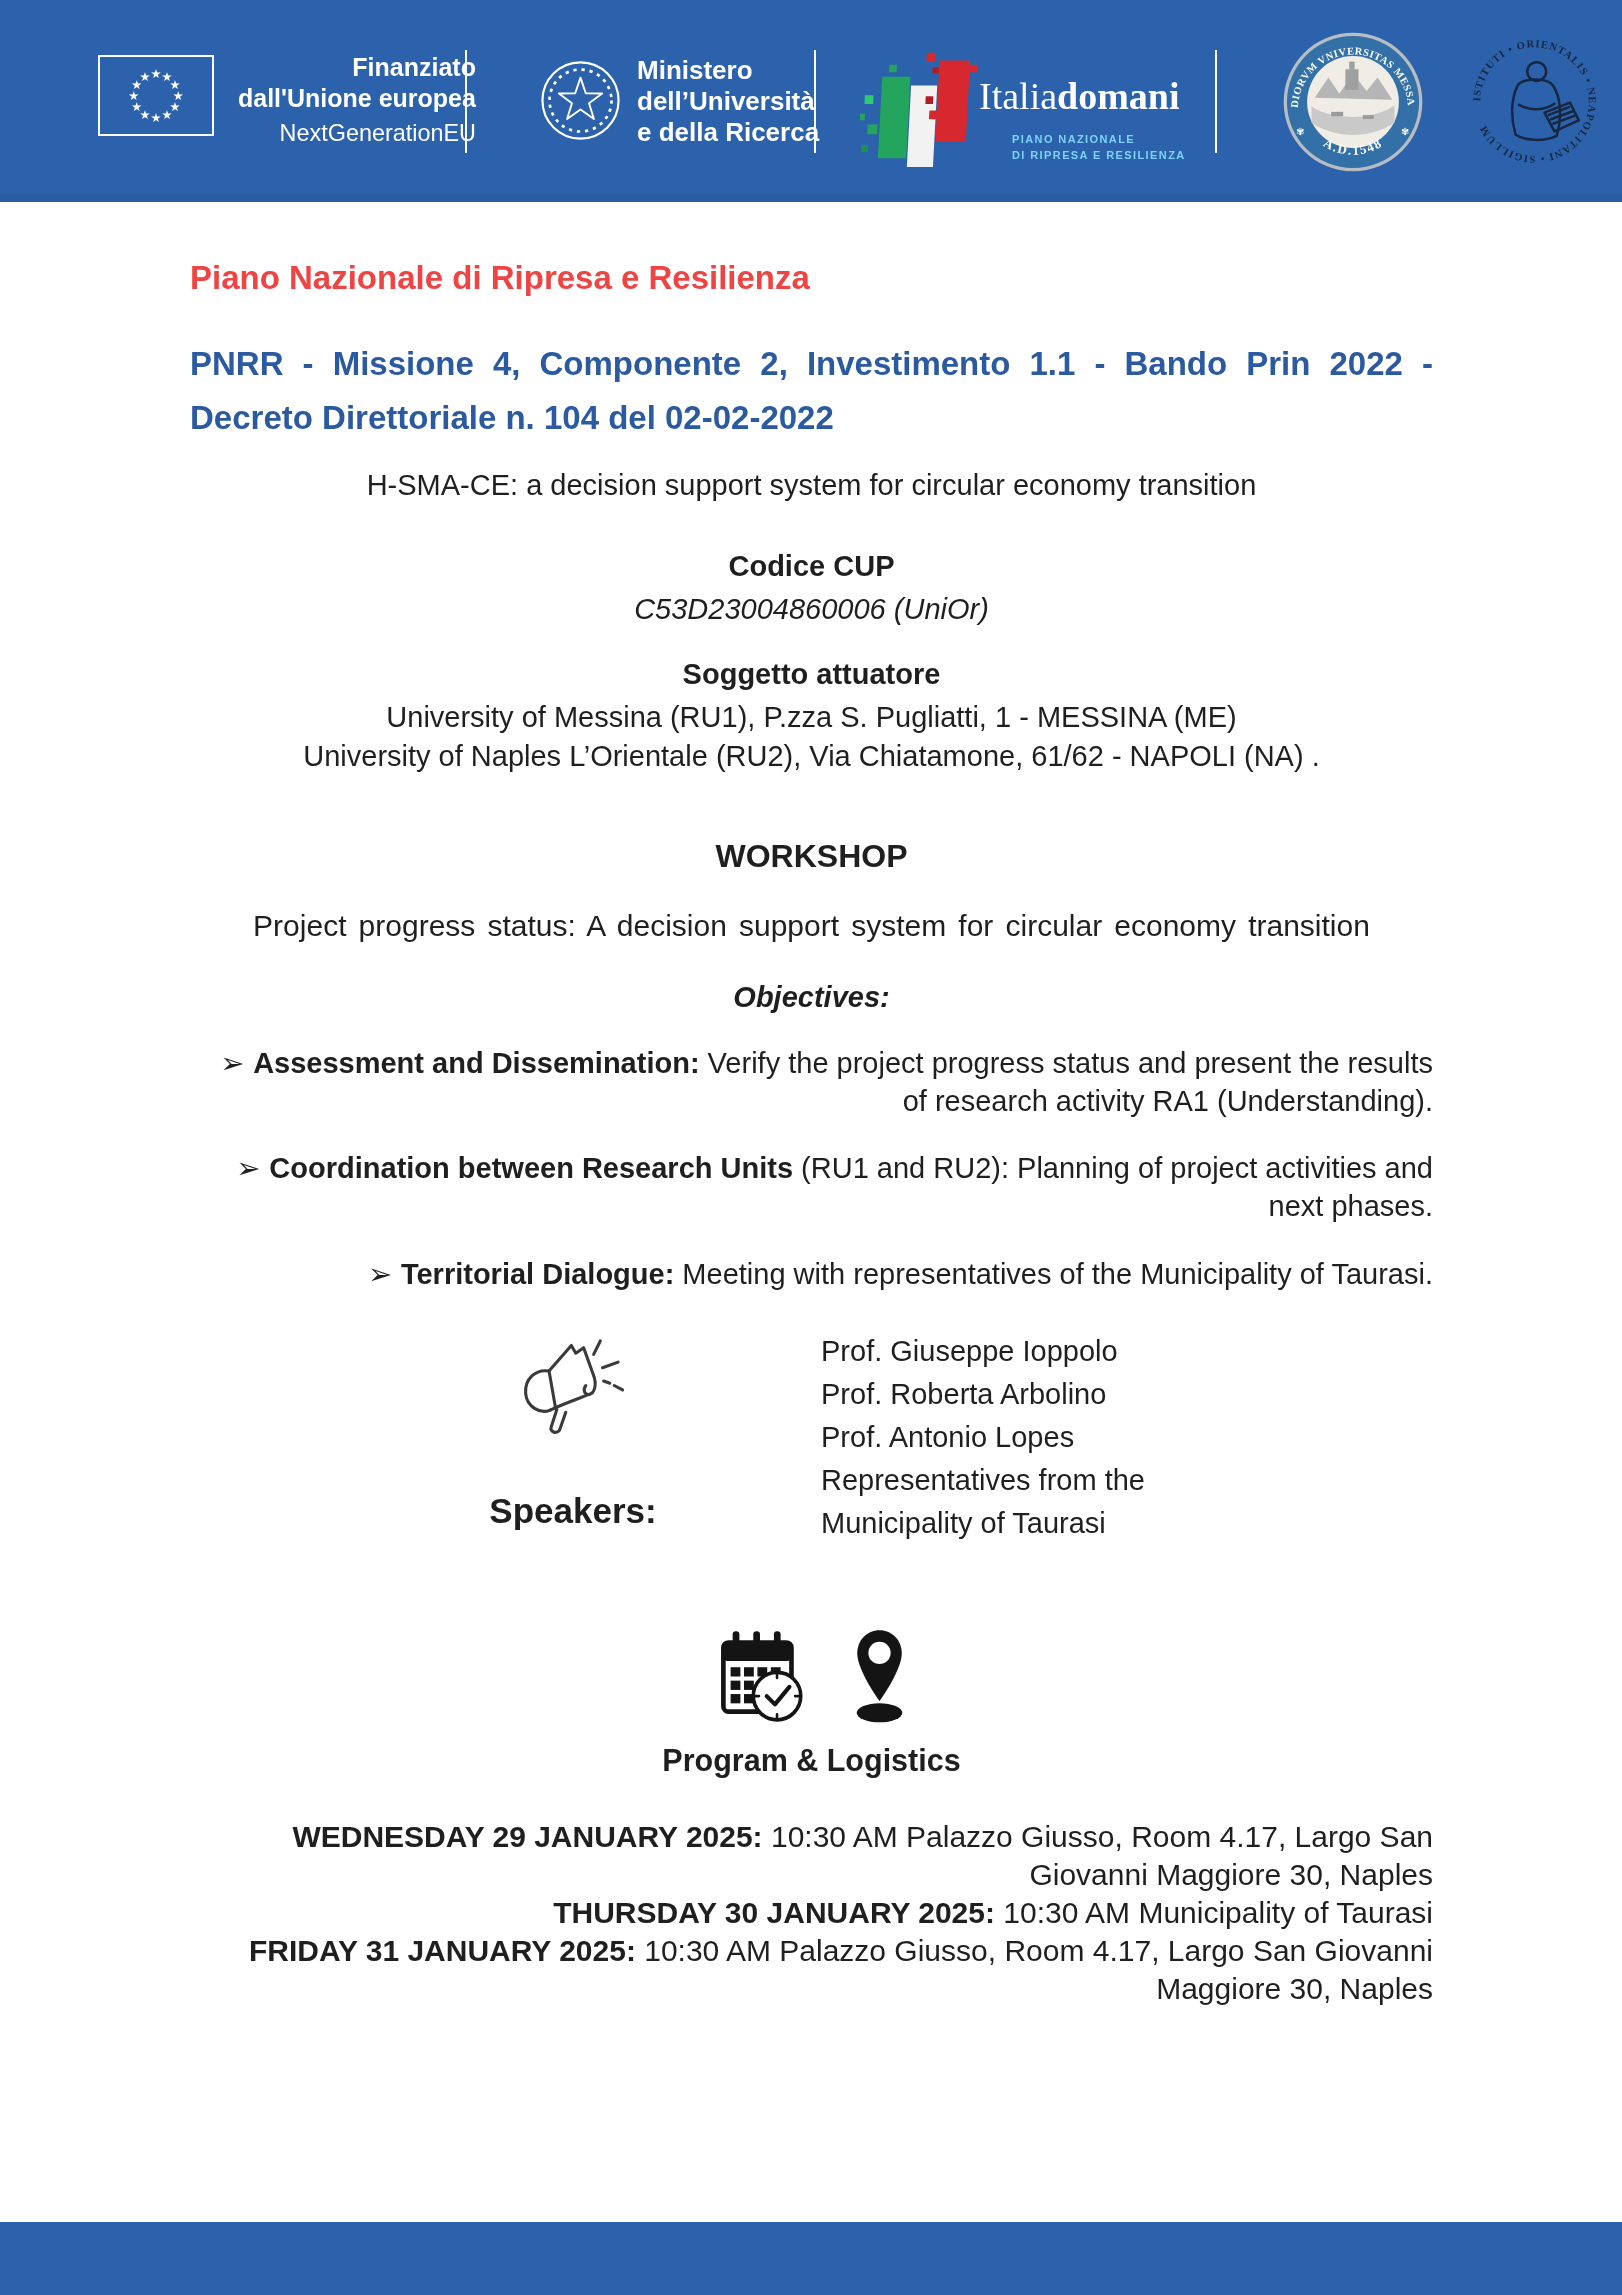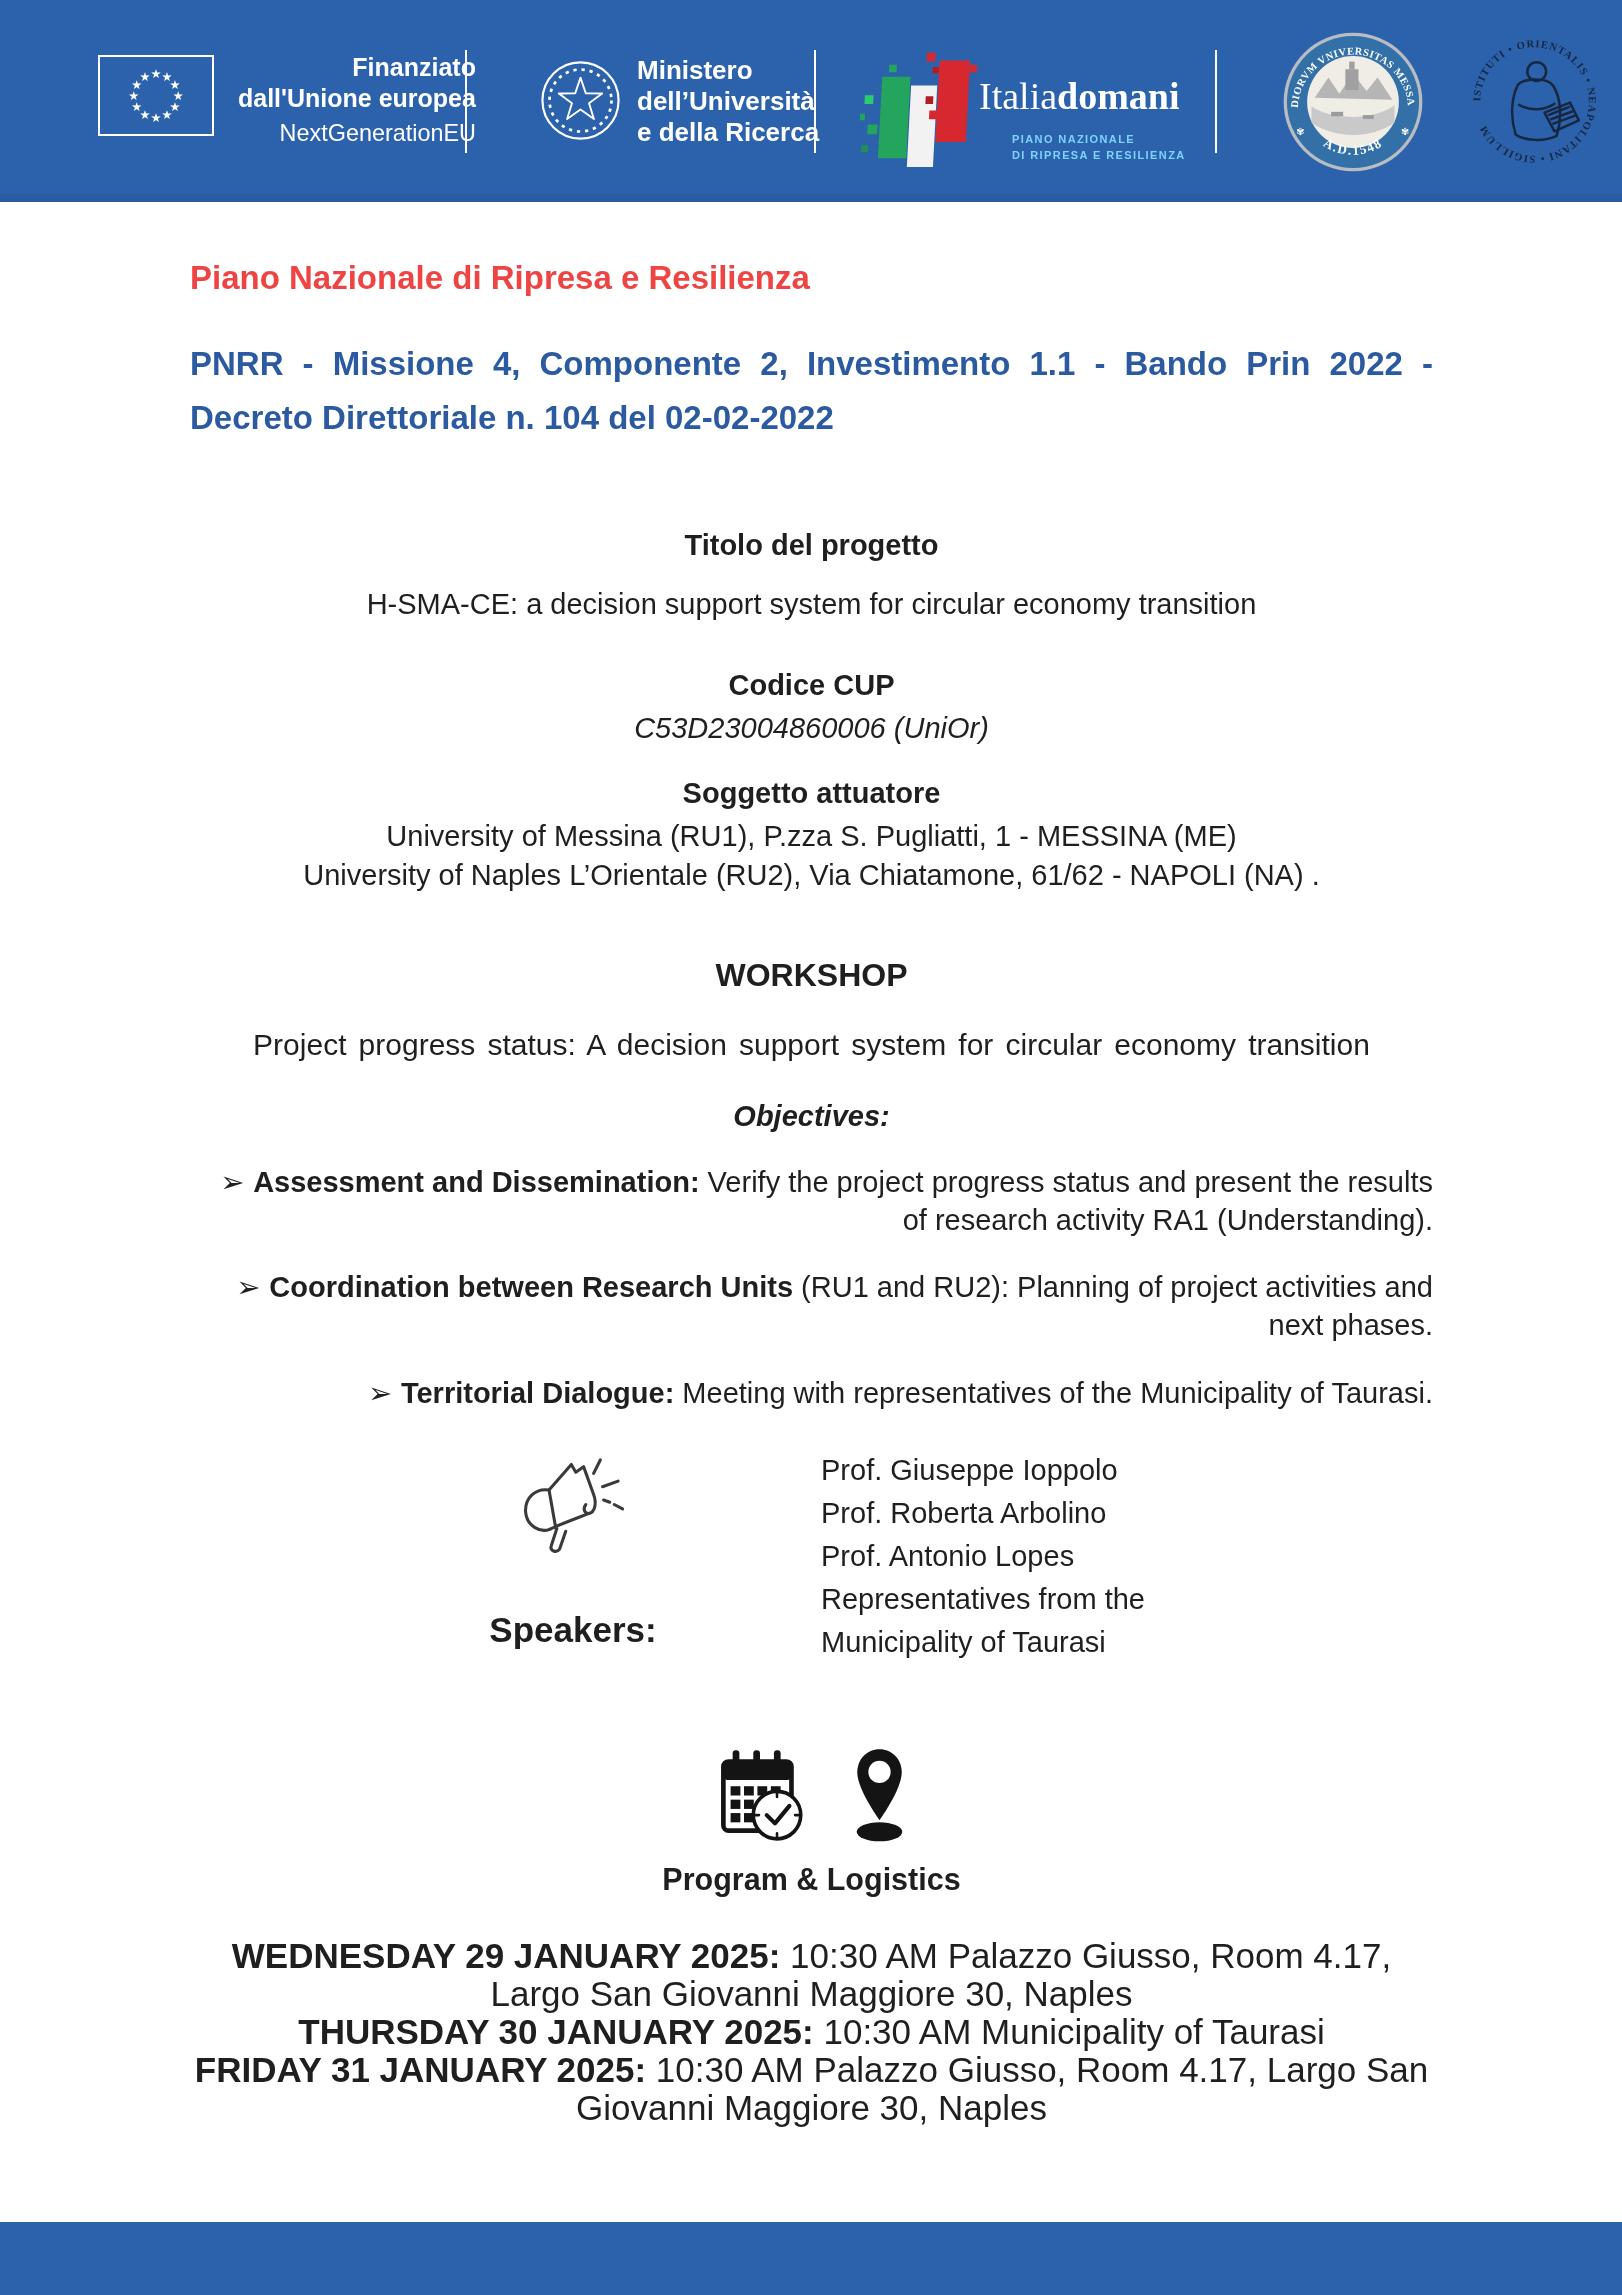--- a/index.html
+++ b/index.html
@@ -58,21 +58,21 @@
   .speakers-left { width:294px; text-align:center; }
   .megaphone { width:130px; height:117px; display:inline-block; }
   .speakers-lbl { font-size:35px; font-weight:bold; margin-top:50px; text-align:center; }
   .speakers-right { width:376px; text-align:left; font-size:29px; line-height:43px; padding-top:7.6px; }
 
   .icons-row { margin-top:82px; display:flex; justify-content:center; align-items:flex-end; gap:35px; }
   .cal-icon { width:100px; height:98px; }
   .pin-icon { width:69px; height:98px; }
   .program-lbl { margin-top:16.4px; font-size:30.5px; }
 
-  .schedule { margin-top:39px; text-align:center; font-size:35px; line-height:38px; }
+  .schedule { margin-top:39px; text-align:right; font-size:30px; line-height:38px; }
   .schedule p { margin:0; }
   .schedule b { font-weight:bold; }
 
   svg text { font-family:"Liberation Serif", serif; }
 </style>
 </head>
 <body>
 
 <div class="page">
 
@@ -183,21 +183,20 @@
         <path d="M26,24 L62,10 M30,32 L68,18 M34,40 L72,26"></path>
       </g>
     </svg>
   </div>
 
   <div class="content">
 
     <p class="h-blue">Piano Nazionale di Ripresa e Resilienza</p>
     <p class="h-blue2">PNRR - Missione 4, Componente 2, Investimento 1.1 - Bando Prin 2022 - Decreto Direttoriale n. 104 del 02-02-2022</p>
 
-    <p class="lbl titolo-lbl">Titolo del progetto</p>
     <p class="txt proj-title">H-SMA-CE: a decision support system for circular economy transition</p>
 
     <p class="lbl cup-lbl">Codice CUP</p>
     <div class="cup-codes">
       <div>C53D23004860006 (UniOr)</div>
     </div>
 
     <p class="lbl sogg-lbl">Soggetto attuatore</p>
     <div class="txt att">
       <div>University of Messina (RU1), P.zza S. Pugliatti, 1 - MESSINA (ME)</div>

